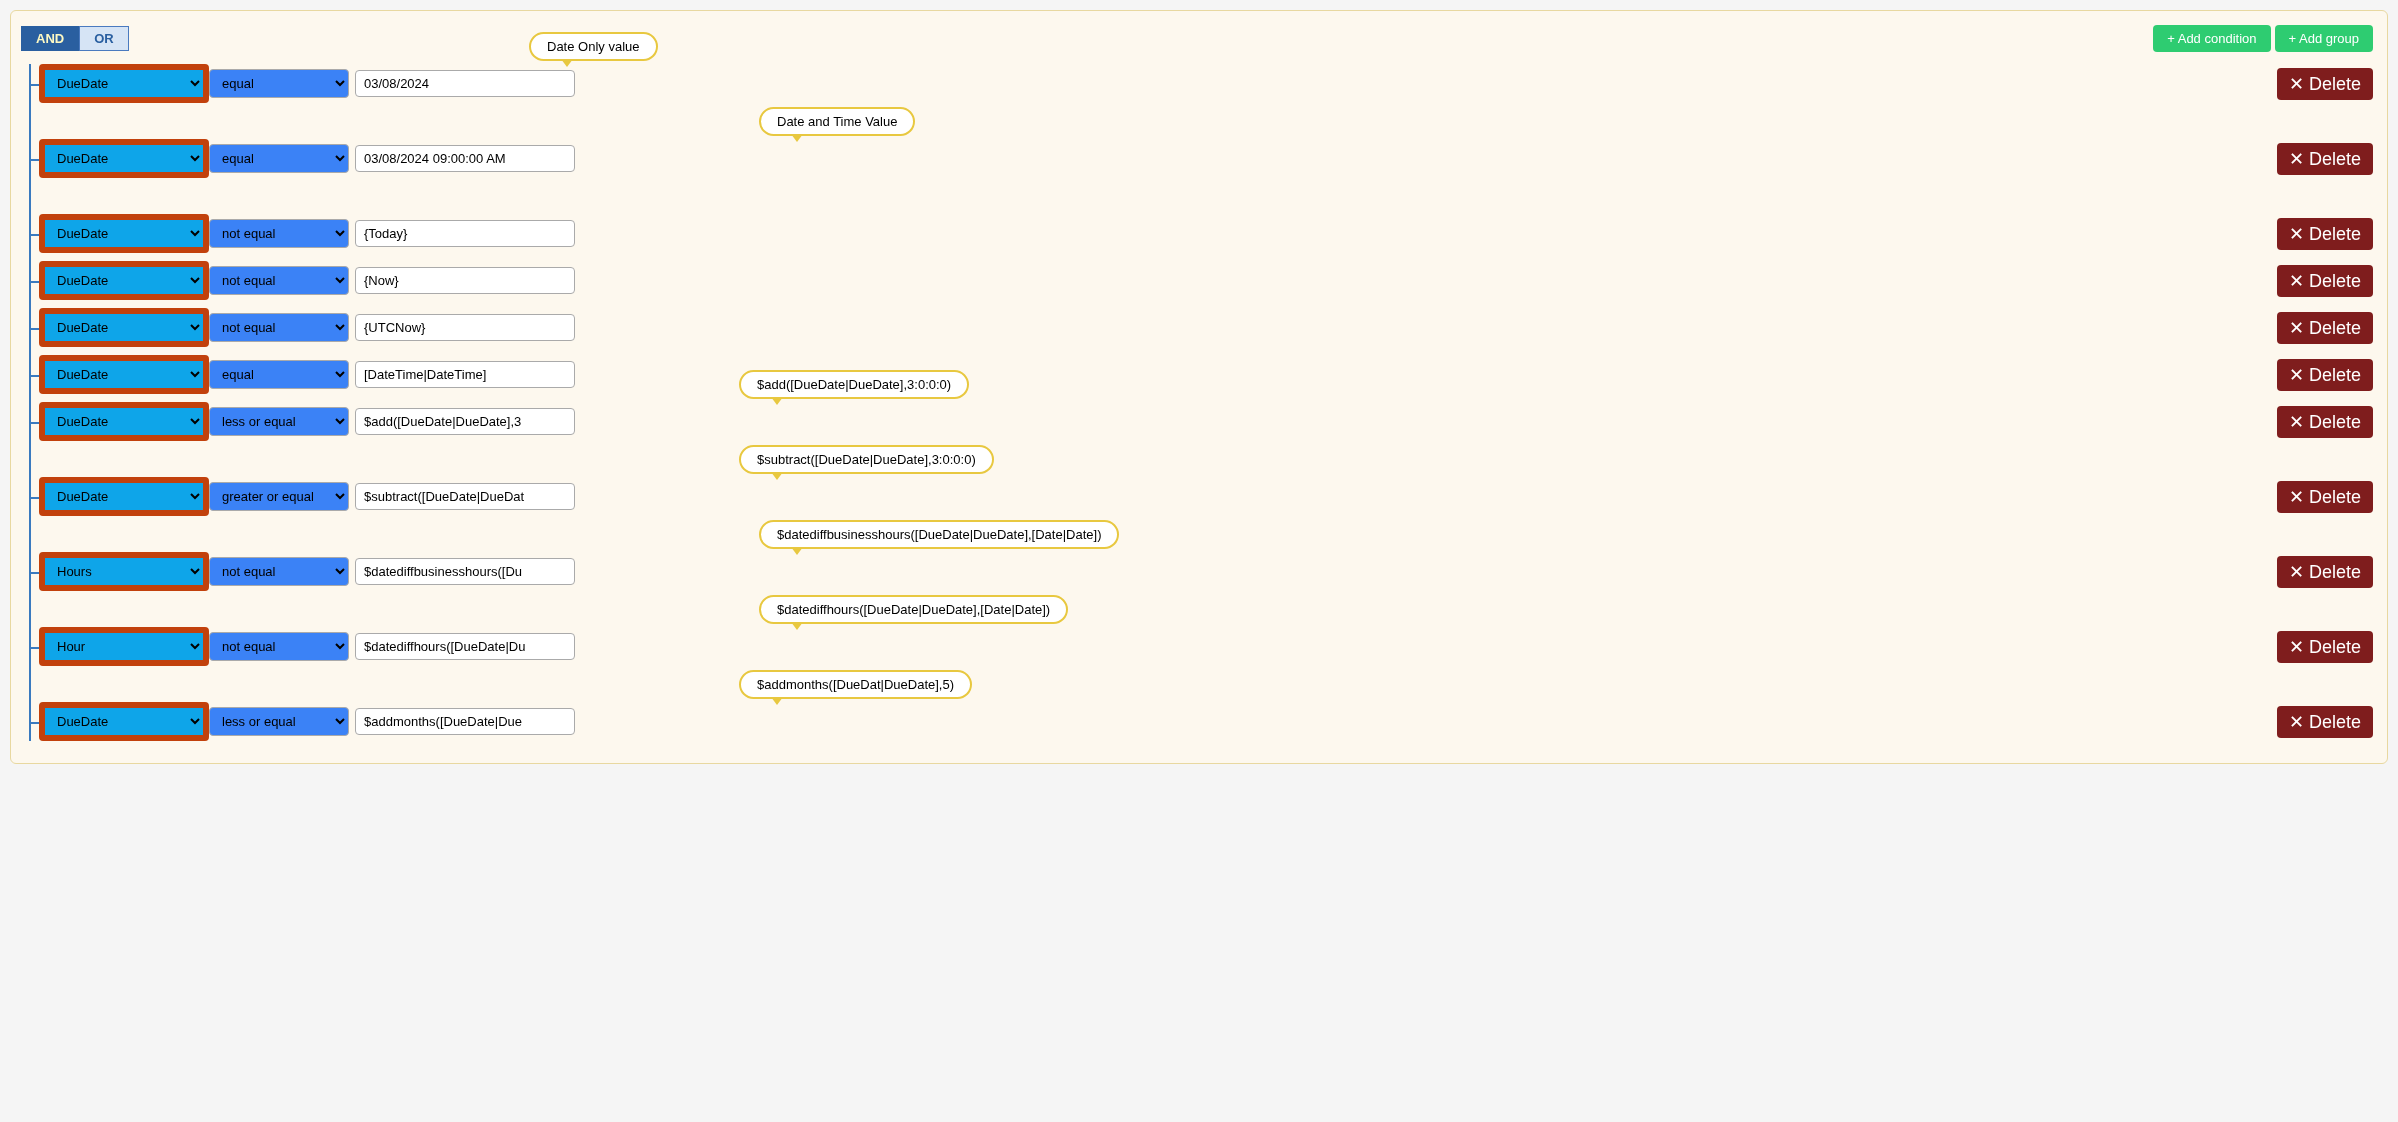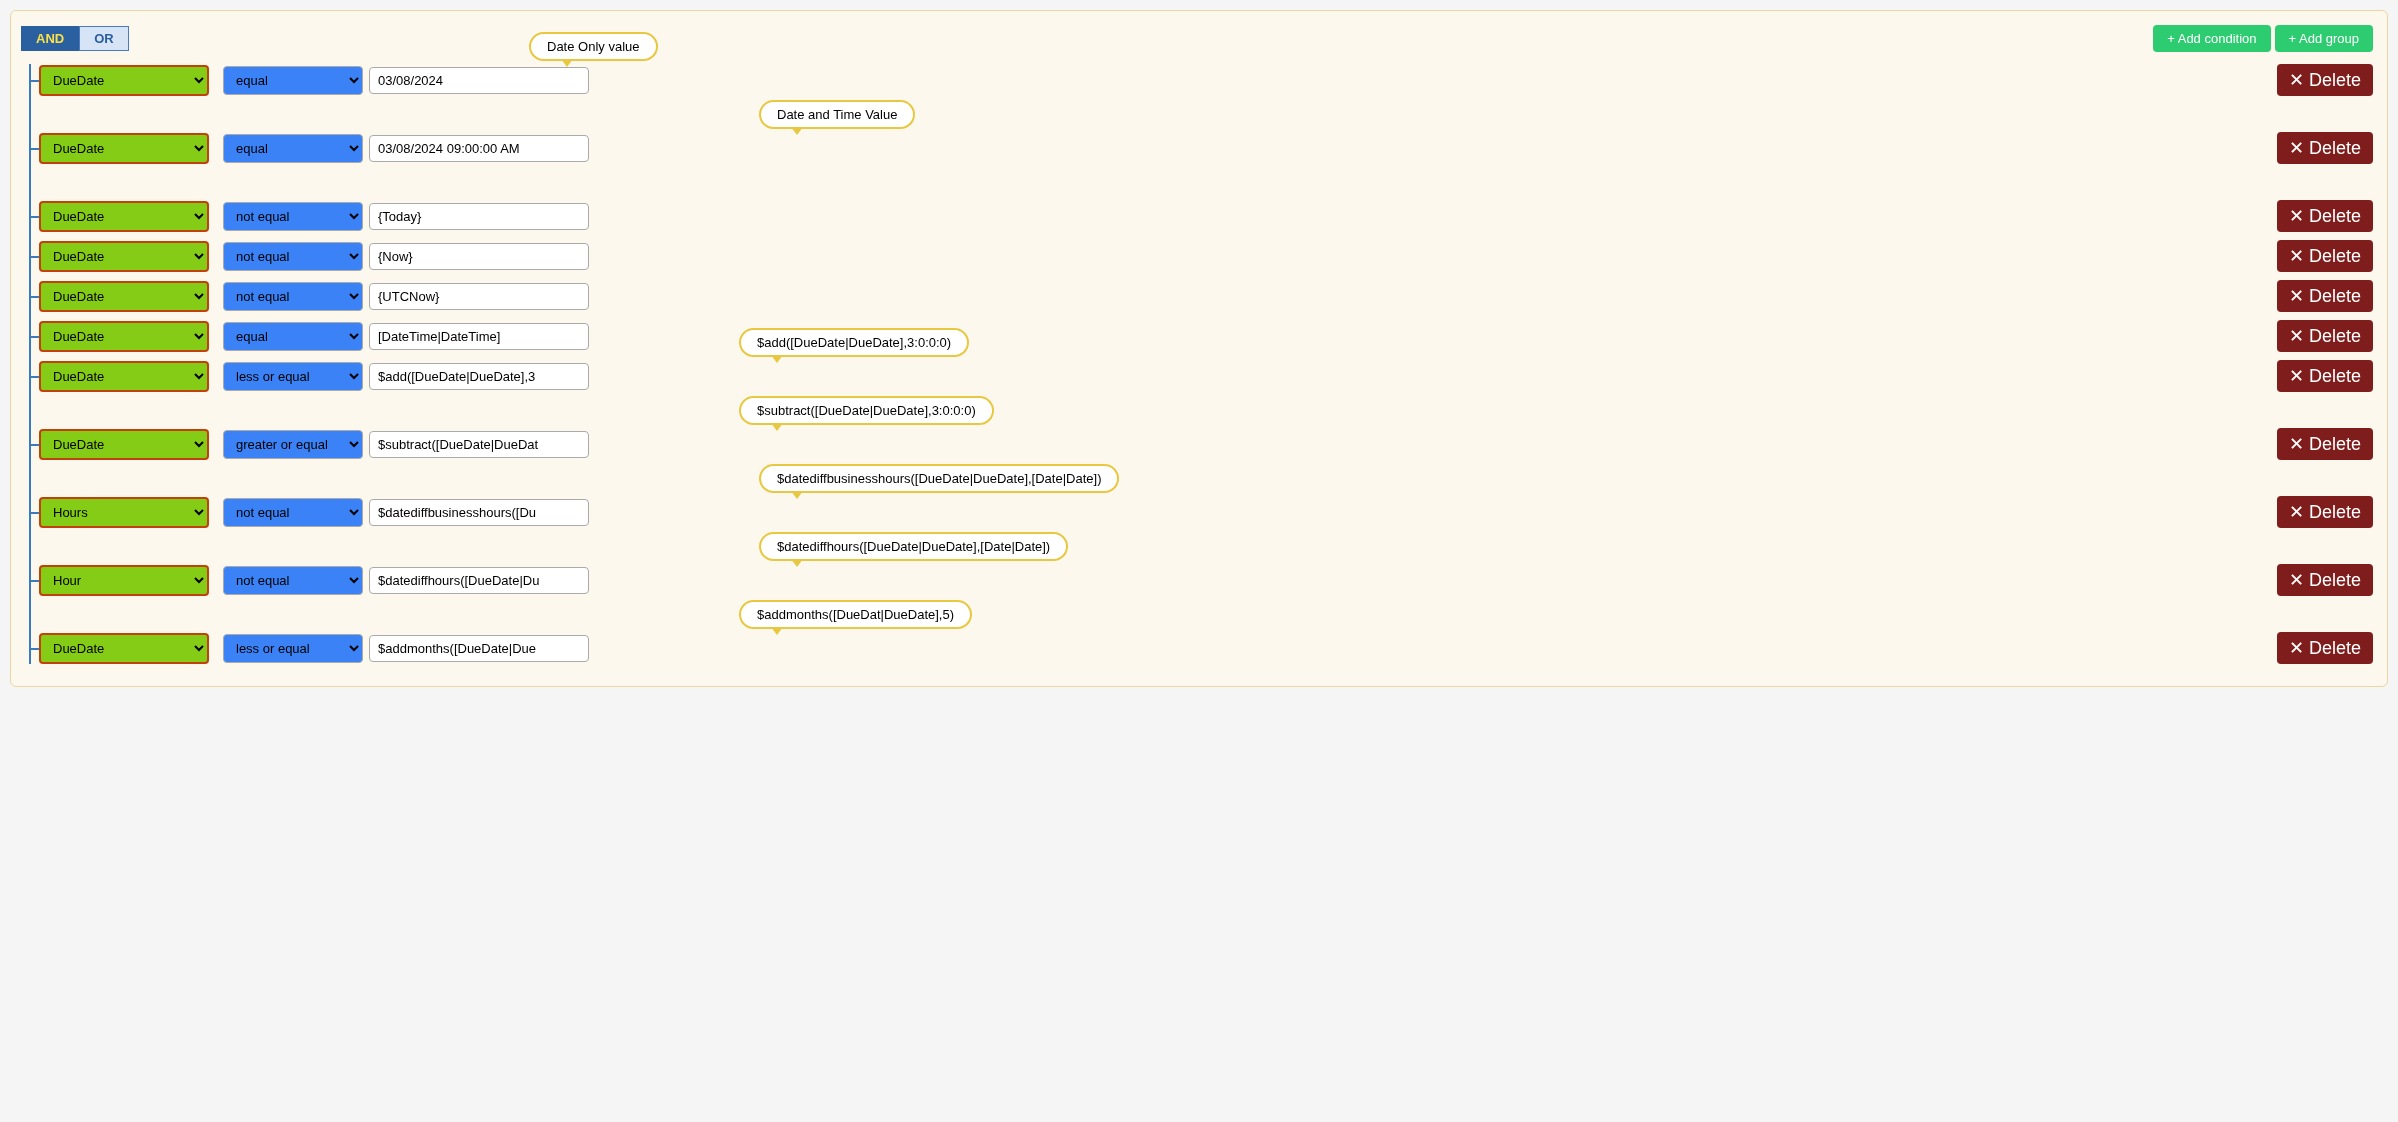--- a/index.html
+++ b/index.html
@@ -29,21 +29,21 @@
     }
     .logic-btn {
       padding: 4px 14px;
       font-size: 13px;
       font-weight: bold;
       cursor: pointer;
       border: 1px solid #4a7abf;
     }
     .logic-btn.active {
       background: #2a5fa0;
-      color: #fde047;
+      color: #fef9c3;
       border-color: #2a5fa0;
     }
     .logic-btn.inactive {
       background: #d6e4f5;
       color: #2a5fa0;
       border-color: #4a7abf;
     }
     .right-buttons {
       display: flex;
       gap: 4px;
@@ -88,26 +88,26 @@
       position: absolute;
       left: -10px;
       top: 50%;
       width: 10px;
       height: 2px;
       background: #3a7abf;
     }
     select.field-select {
       width: 170px;
       padding: 5px 8px;
-      border: 2px solid #c2410c;
-      border-radius: 4px;
-      background: #84cc16;
-      font-size: 13px;
-      cursor: pointer;
-      margin-right: 14px;
+      border: 6px solid #c2410c;
+      border-radius: 4px;
+      background: #0ea5e9;
+      font-size: 13px;
+      cursor: pointer;
+      margin-right: 0;
     }
     select.operator-select {
       width: 140px;
       padding: 5px 8px;
       border: 1px solid #aaa;
       border-radius: 4px;
       background: #3b82f6;
       font-size: 13px;
       cursor: pointer;
       margin-right: 6px;

